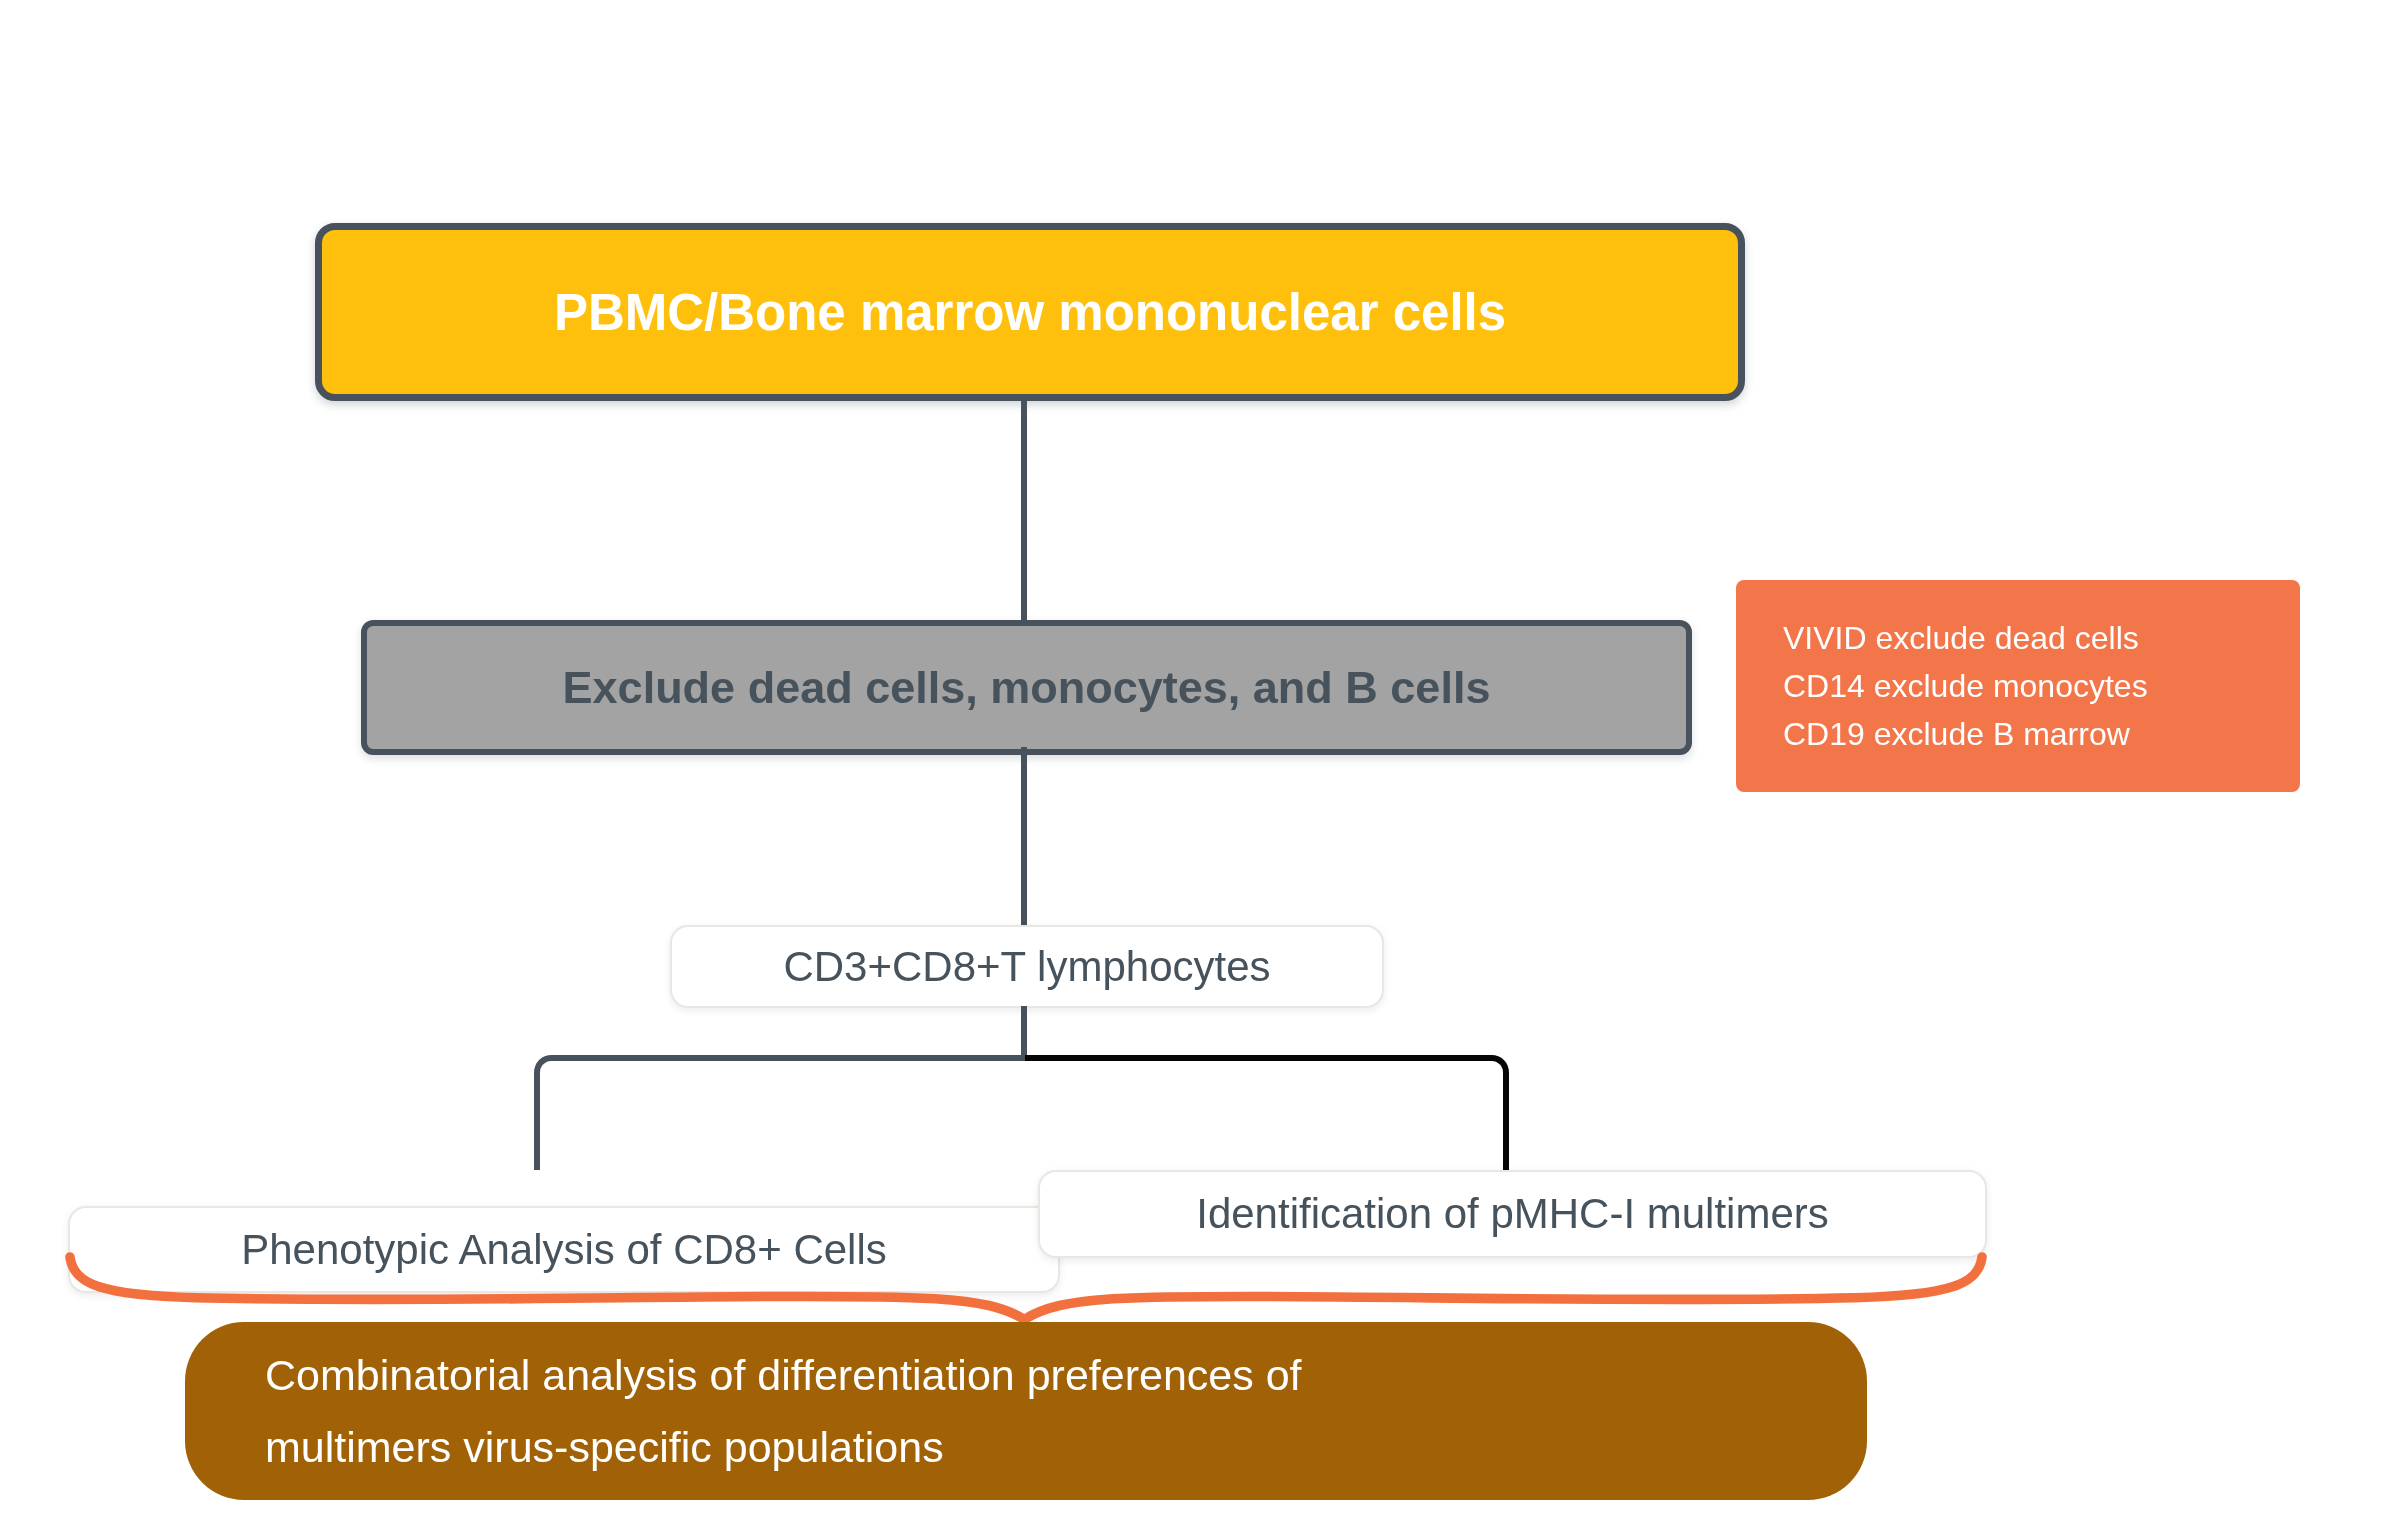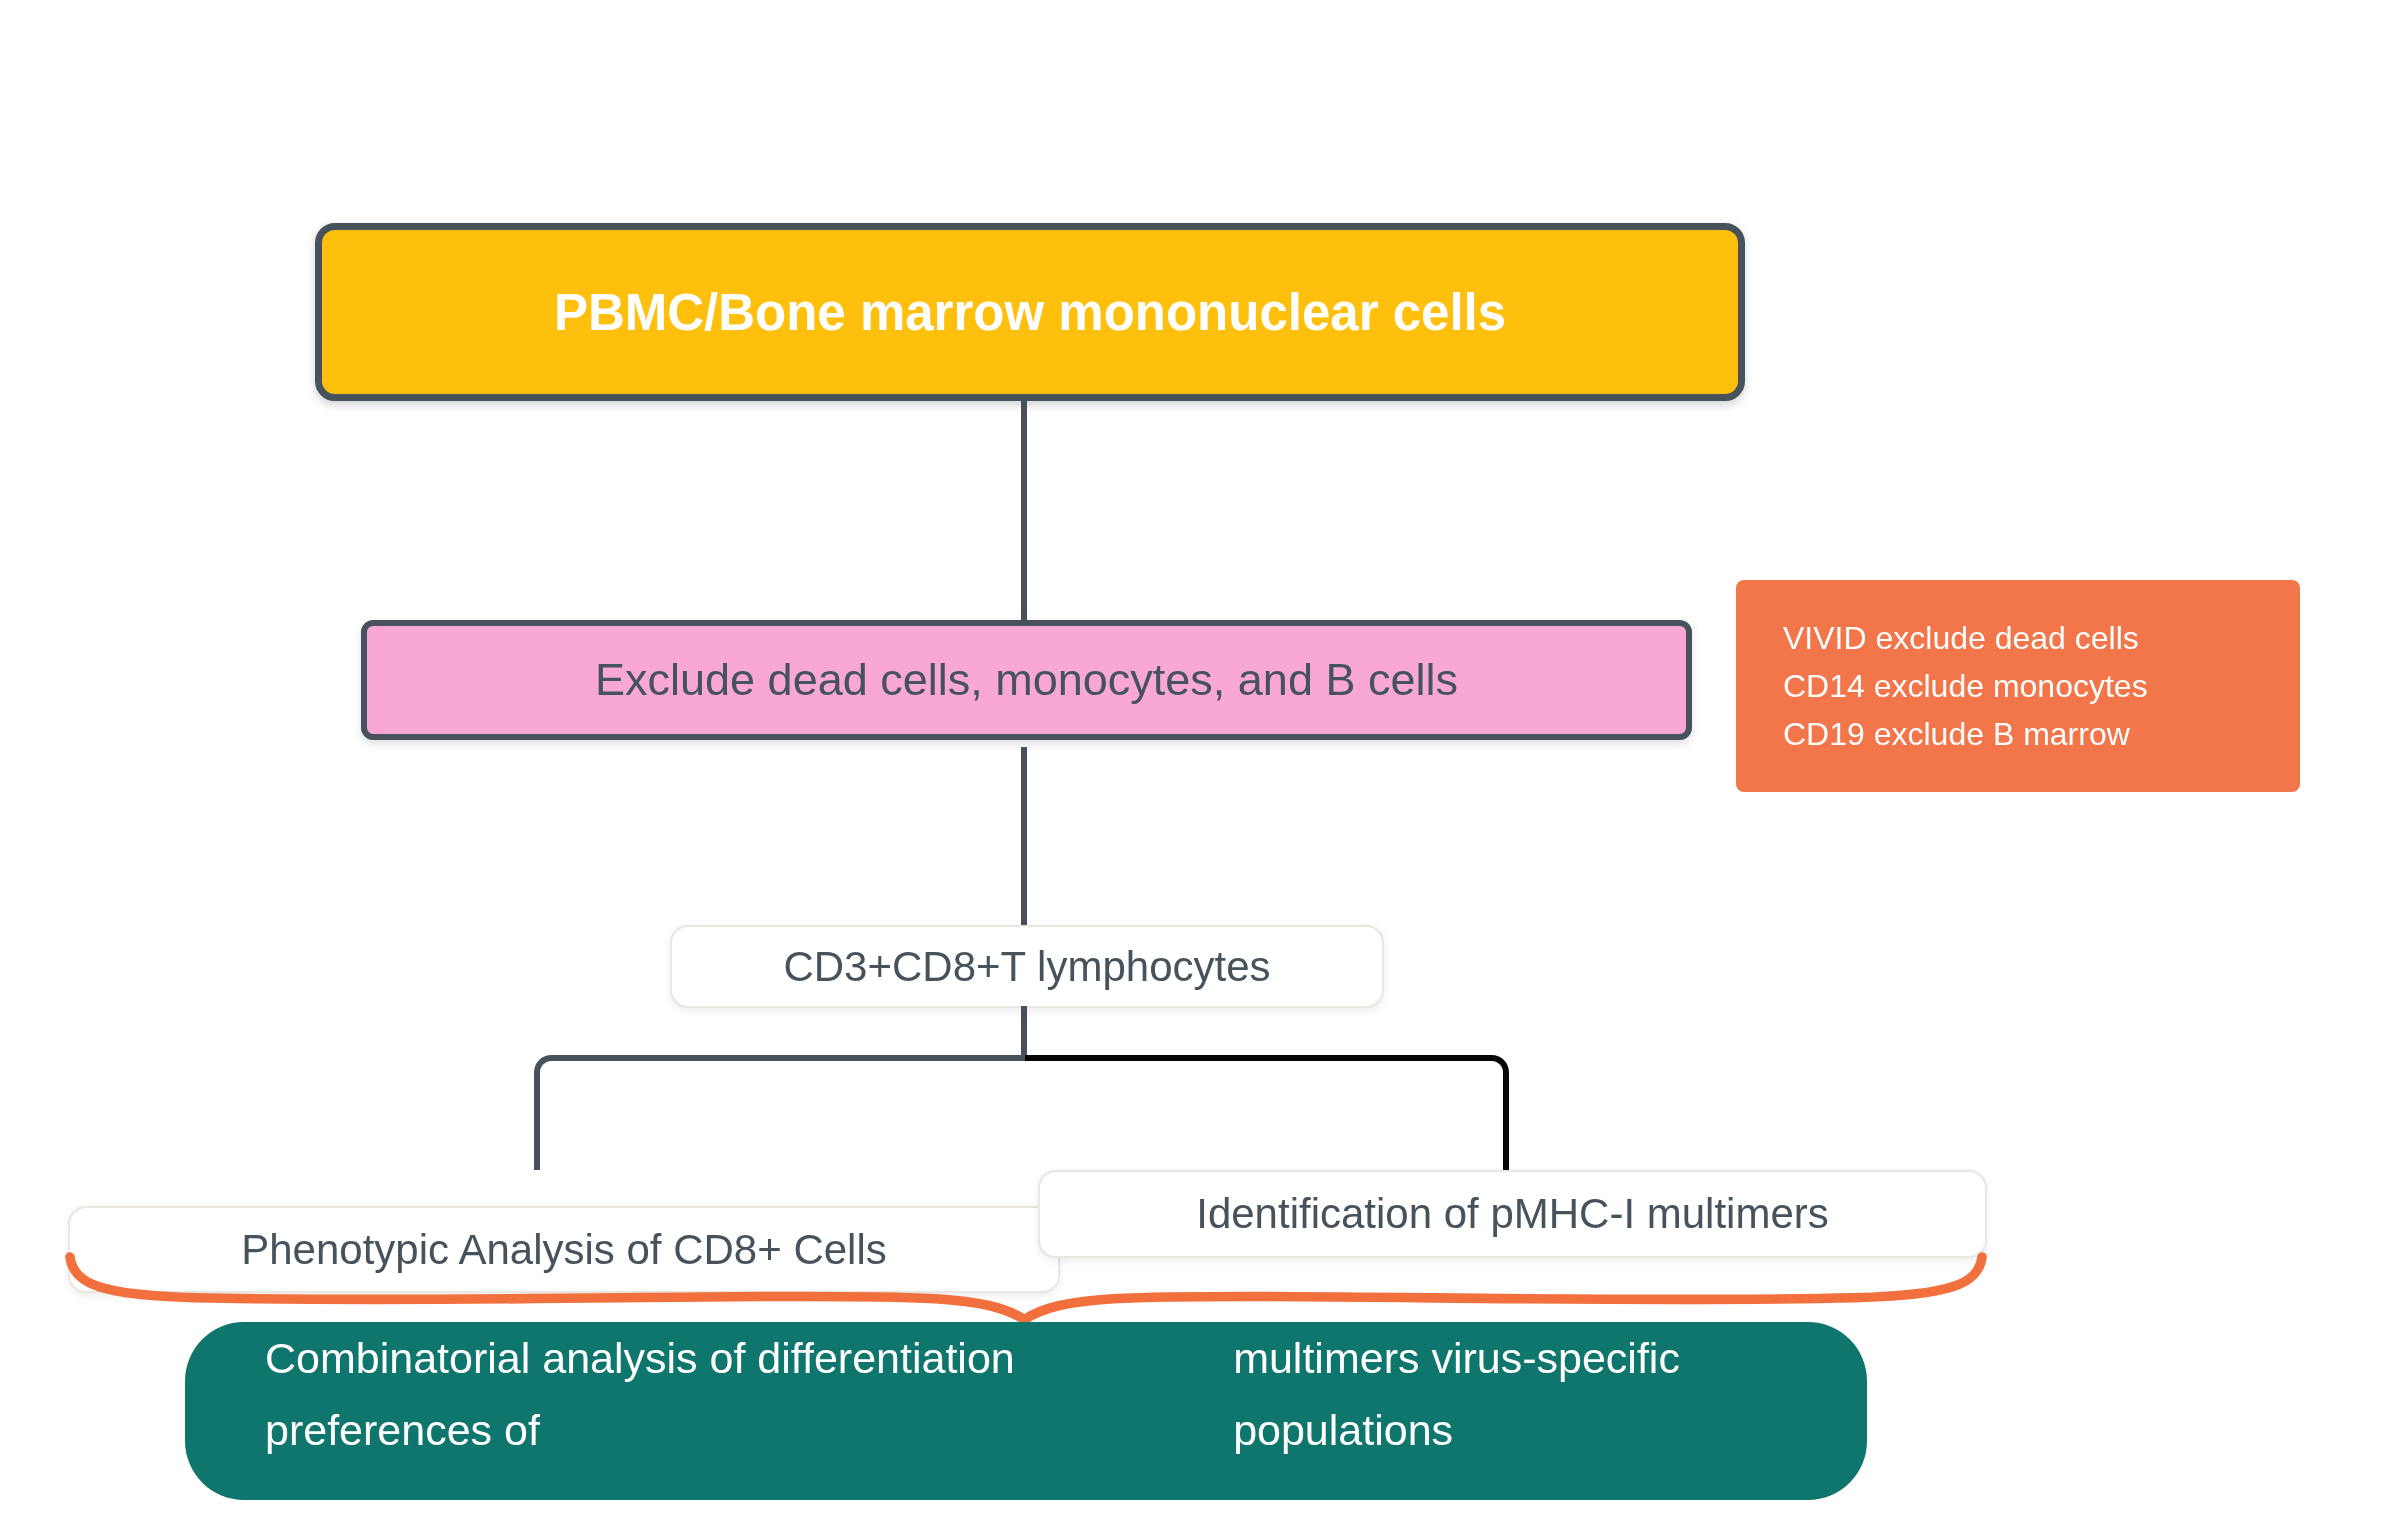--- a/index.html
+++ b/index.html
@@ -21,26 +21,26 @@
     left:315px;top:223px;width:1430px;height:178px;
     background:#FFC00D;
     border:7px solid #47525C;
     border-radius:20px;
     color:#ffffff;
     font-size:51px;font-weight:bold;
     box-shadow:0 3.5px 8.7px rgba(70,82,92,.25);
   }
   
   .node-exclude{
-    left:361px;top:620px;width:1331px;height:120px;
-    background:#f9a8d4;
+    left:361px;top:620px;width:1331px;height:135px;
+    background:#a3a3a3;
     border:6.1px solid #47525C;
     border-radius:12.2px;
     color:#46525C;
-    font-size:45px;font-weight:normal;
+    font-size:45px;font-weight:bold;
     box-shadow:0 3.5px 8.7px rgba(70,82,92,.18);
   }
   
   .note{
     position:absolute;
     left:1736px;top:580px;width:564px;height:212px;
     background:#F3764A;
     border-radius:8px;
     color:#ffffff;
     font-size:32px;
@@ -76,25 +76,25 @@
     left:1025px;top:1055px;width:484px;height:115px;
     border-right:6.1px solid #060606;border-top:6.1px solid #060606;
     border-top-right-radius:17.4px;
   }
   
   .brace{position:absolute;left:63px;top:1250px;width:1926px;height:73px;}
   
   .summary{
     position:absolute;
     left:185px;top:1322px;width:1682px;height:178px;
-    background:#0f766e;
+    background:#a16207;
     border-radius:59px;
     color:#ffffff;
     font-size:43px;
-    display:flex;flex-direction:row;justify-content:center;
+    display:flex;flex-direction:column;justify-content:center;
     padding-left:80px;box-sizing:border-box;
     line-height:1.68;
     text-align:left;
   }
 </style>
 </head>
 <body>
 
 <div id="stage">
 

